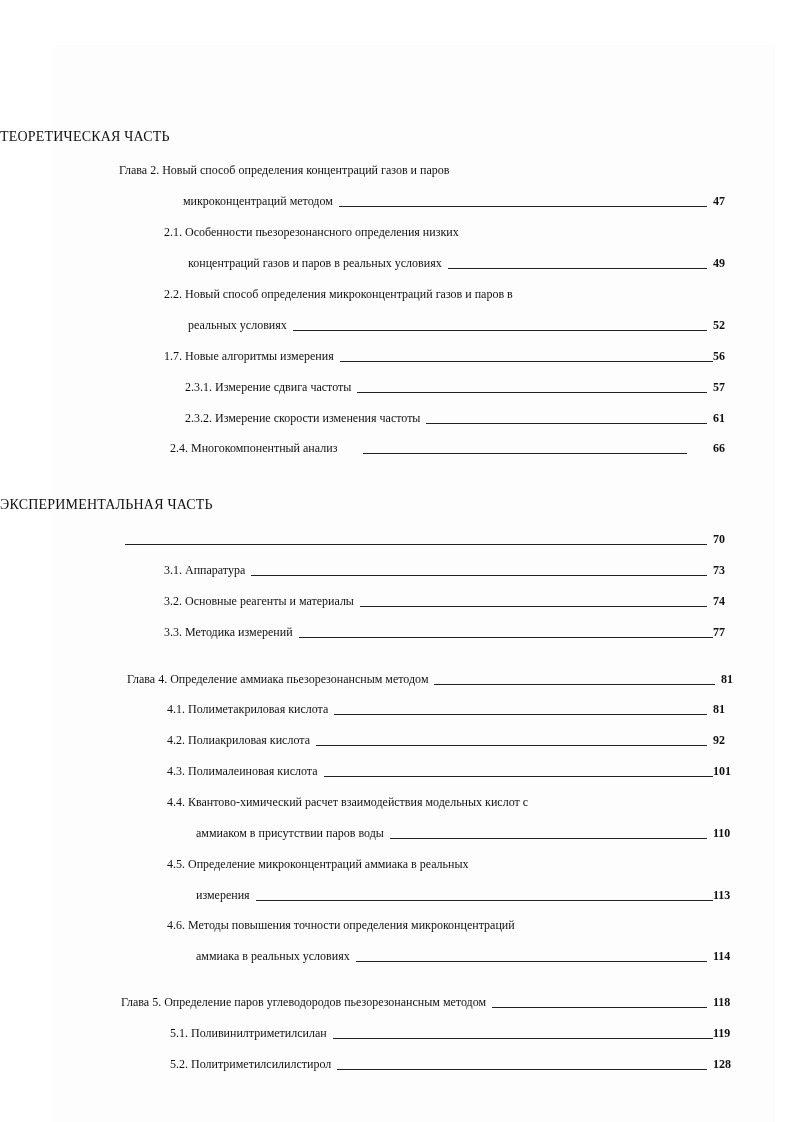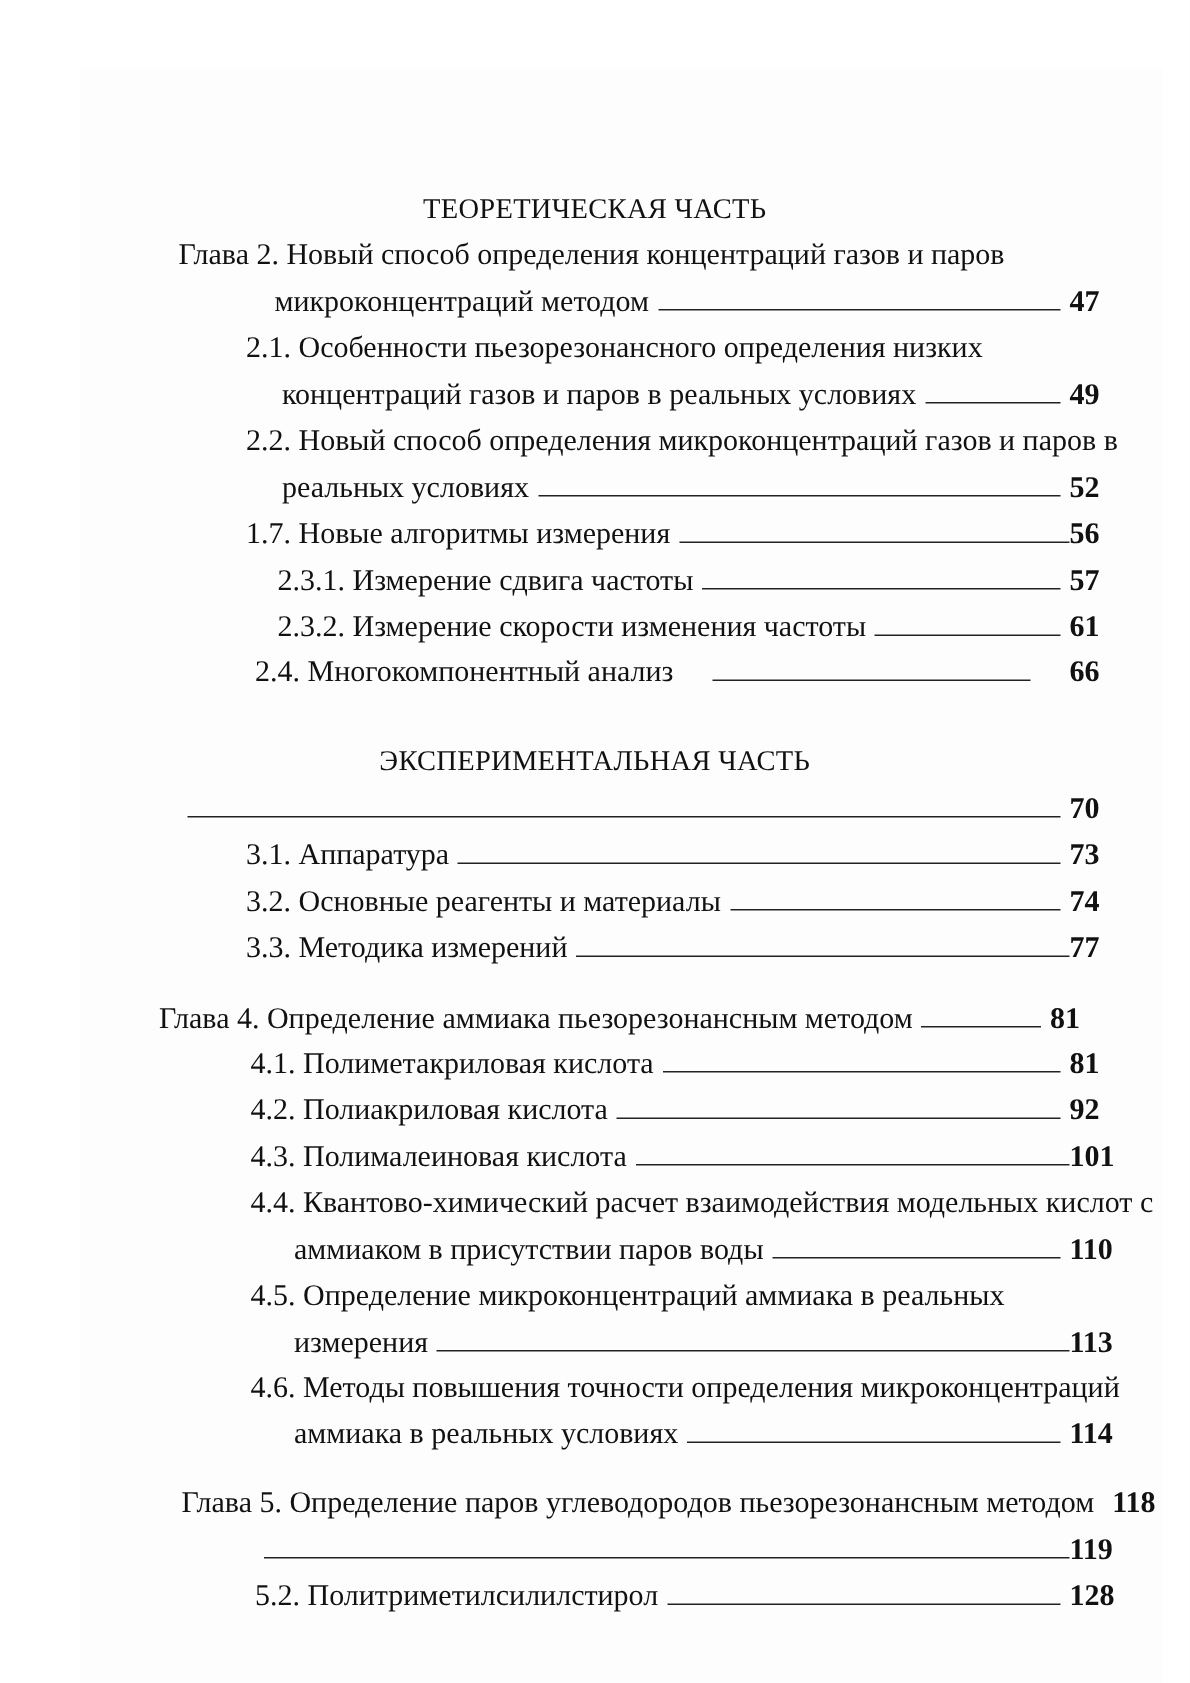--- a/index.html
+++ b/index.html
@@ -13,27 +13,26 @@
     }
     .page {
       position: absolute;
       left: 53px; top: 45px;
       width: 722px; height: 1077px;
       background: #fdfdfd;
     }
     .heading {
       position: absolute;
       left: 0; width: 793px;
-      text-align: center;
-      font-size: 19px;
+      font-size: 14px;
       letter-spacing: 0.2px;
     }
     .row {
       position: absolute;
-      font-size: 20px;
+      font-size: 12px;
       line-height: 20px;
       white-space: nowrap;
       display: flex;
       align-items: flex-end;
     }
     .row .txt { flex: 0 0 auto; }
     .row .leader {
       flex: 1 1 auto;
       border-bottom: 1px solid #222;
       margin: 0 6px 4px 6px;
@@ -117,21 +116,21 @@
   <span class="txt">3.2. Основные реагенты и материалы</span>
   <span class="leader"></span>
   <span class="pg">74</span>
 </div>
 <div class="row" style="left:164px; top:622px; width:579px;">
   <span class="txt">3.3. Методика измерений</span>
   <span class="leader"></span>
   <span class="pg tight">77</span>
 </div>
 
-<div class="row" style="left:106px; top:669px; width:624px;justify-content:space-between;">
+<div class="row" style="left:127px; top:669px; width:624px;justify-content:space-between;">
   <span class="txt">Глава 4. Определение аммиака пьезорезонансным методом</span>
   <span class="leader"></span>
   <span class="pg">81</span>
 </div>
 <div class="row" style="left:167px; top:699px; width:576px;">
   <span class="txt">4.1. Полиметакриловая кислота</span>
   <span class="leader"></span>
   <span class="pg">81</span>
 </div>
 <div class="row" style="left:167px; top:730px; width:576px;">
@@ -168,20 +167,21 @@
   <span class="leader"></span>
   <span class="pg">114</span>
 </div>
 
 <div class="row" style="left:121px; top:992px; width:622px;">
   <span class="txt">Глава 5. Определение паров углеводородов пьезорезонансным методом</span>
   <span class="leader"></span>
   <span class="pg">118</span>
 </div>
 <div class="row" style="left:170px; top:1023px; width:573px;">
+  <span class="txt">5.1. Поливинилтриметилсилан</span>
   <span class="leader"></span>
   <span class="pg tight">119</span>
 </div>
 <div class="row" style="left:170px; top:1054px; width:573px;">
   <span class="txt">5.2. Политриметилсилилстирол</span>
   <span class="leader"></span>
   <span class="pg">128</span>
 </div>
 
 </body></html>

